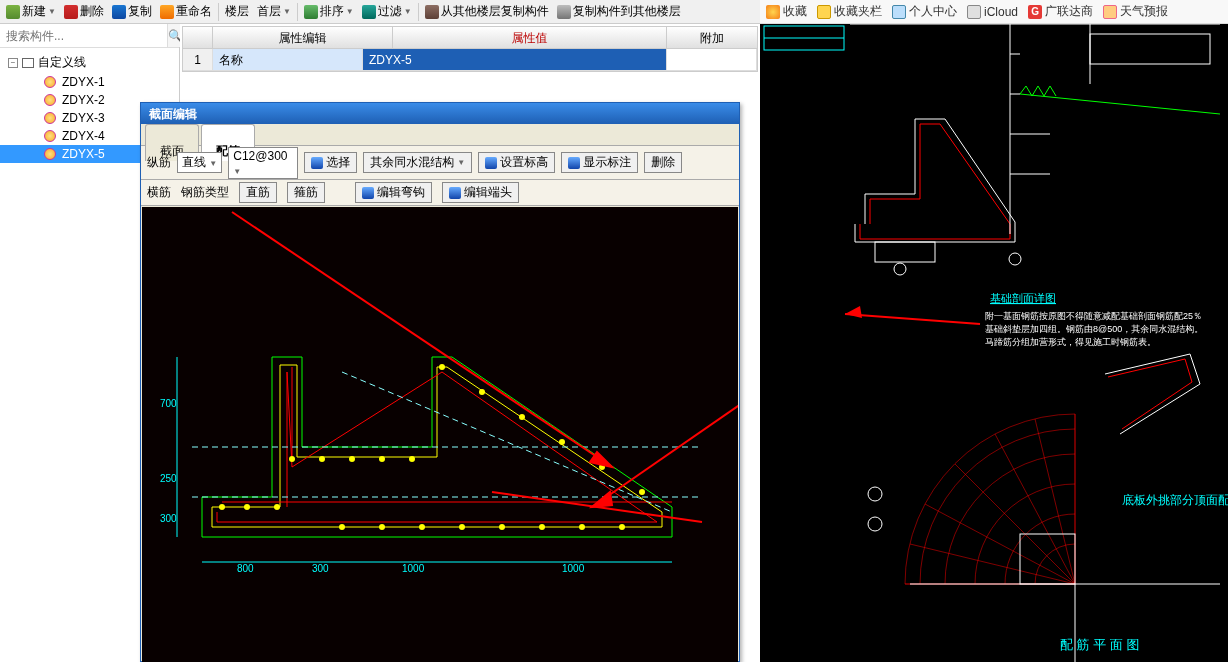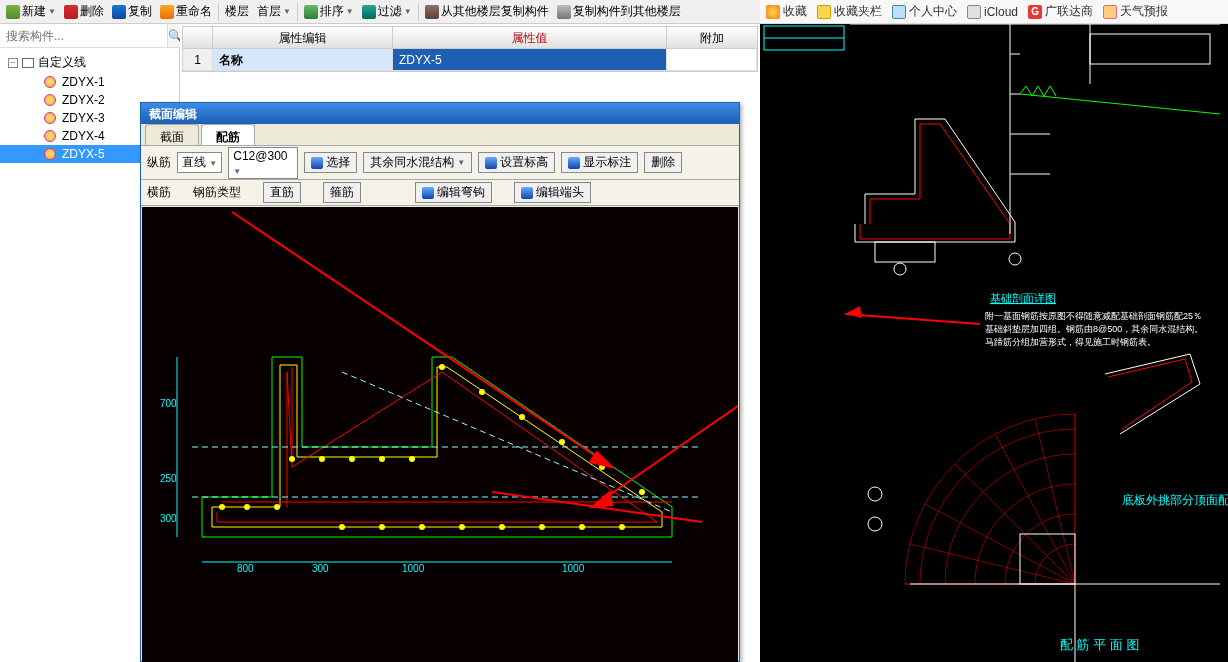--- a/index.html
+++ b/index.html
@@ -38,32 +38,32 @@
 .p-tab-row { height:22px; background:#f0f0f0; display:flex; padding:2px 6px 0; }
 .p-tab { background:#fff; border:1px solid #ccc; border-bottom:none; padding:2px 10px; border-radius:3px 3px 0 0; cursor:pointer; }
 .p-grid { border:1px solid #ccc; margin:2px; }
 .p-head { display:flex; background:linear-gradient(#fff,#e0e0e0); border-bottom:1px solid #ccc; height:22px; }
 .ph { flex:1; text-align:center; line-height:22px; border-right:1px solid #ccc; }
 .ph:last-child { border-right:none; }
 .ph.val { color:#b00; }
 .p-row { display:flex; height:22px; border-bottom:1px solid #ddd; }
 .pc { border-right:1px solid #ddd; padding:0 6px; line-height:22px; }
 .pc.idx { width:30px; text-align:center; background:#f0f0f0; }
-.pc.name { width:180px; background:#d6e7fb;font-weight:bold; }
+.pc.name { width:150px; background:#d6e7fb; }
 .pc.val { flex:1; background:#1e5fb4; color:#fff; }
 .pc.add { width:90px; }
 
 
 .dlg { position:absolute; top:102px; left:140px; width:600px; height:560px; background:#ece9d8; border:1px solid #1e5fb4; box-shadow:2px 2px 4px rgba(0,0,0,.3); }
 .dlg-title { height:21px; background:linear-gradient(#3a8ce8,#1e5fb4); color:#fff; font-weight:bold; padding:0 8px; line-height:22px; }
 .dlg-tabs { height:22px; display:flex; padding:0 4px; border-bottom:1px solid #aaa; }
-.dtab { padding:4px 14px; border:1px solid #aaa; border-bottom:none; border-radius:3px 3px 0 0; background:#ece9d8; margin-right:2px; cursor:pointer; }
+.dtab { padding:18px 14px; border:1px solid #aaa; border-bottom:none; border-radius:3px 3px 0 0; background:#ece9d8; margin-right:2px; cursor:pointer; }
 .dtab.active { background:#fff; font-weight:bold; }
 .dlg-tool { height:34px; display:flex; align-items:center; gap:6px; padding:0 6px; border-bottom:1px solid #aaa; background:#f5f2e8; flex-wrap:nowrap; }
-.dlg-tool-row2 { height:26px; display:flex; align-items:center; gap:22px; padding:0 6px; border-bottom:1px solid #aaa; background:#f5f2e8; }
+.dlg-tool-row2 { height:26px; display:flex; align-items:center; gap:10px; padding:0 6px; border-bottom:1px solid #aaa; background:#f5f2e8; }
 .dt-lbl { }
 .dt-sel { background:#fff; border:1px solid #888; padding:1px 4px; cursor:pointer; }
 .dt-btn { background:#f0f0f0; border:1px solid #888; padding:1px 6px; cursor:pointer; display:flex; align-items:center; gap:3px; }
 .dt-ico { width:12px; height:12px; background:linear-gradient(#6af,#14a); border-radius:2px; }
 
 .canvas { position:relative; width:596px; height:462px; background:#080000; margin:1px; overflow:hidden; }
 .line-red { stroke:#f00; stroke-width:1; fill:none; }
 .line-green { stroke:#0f0; stroke-width:1; fill:none; }
 .line-yellow { stroke:#ff0; stroke-width:1; fill:none; }
 .line-cyan-dash { stroke:#8ff; stroke-width:1; stroke-dasharray:6 4; fill:none; }

